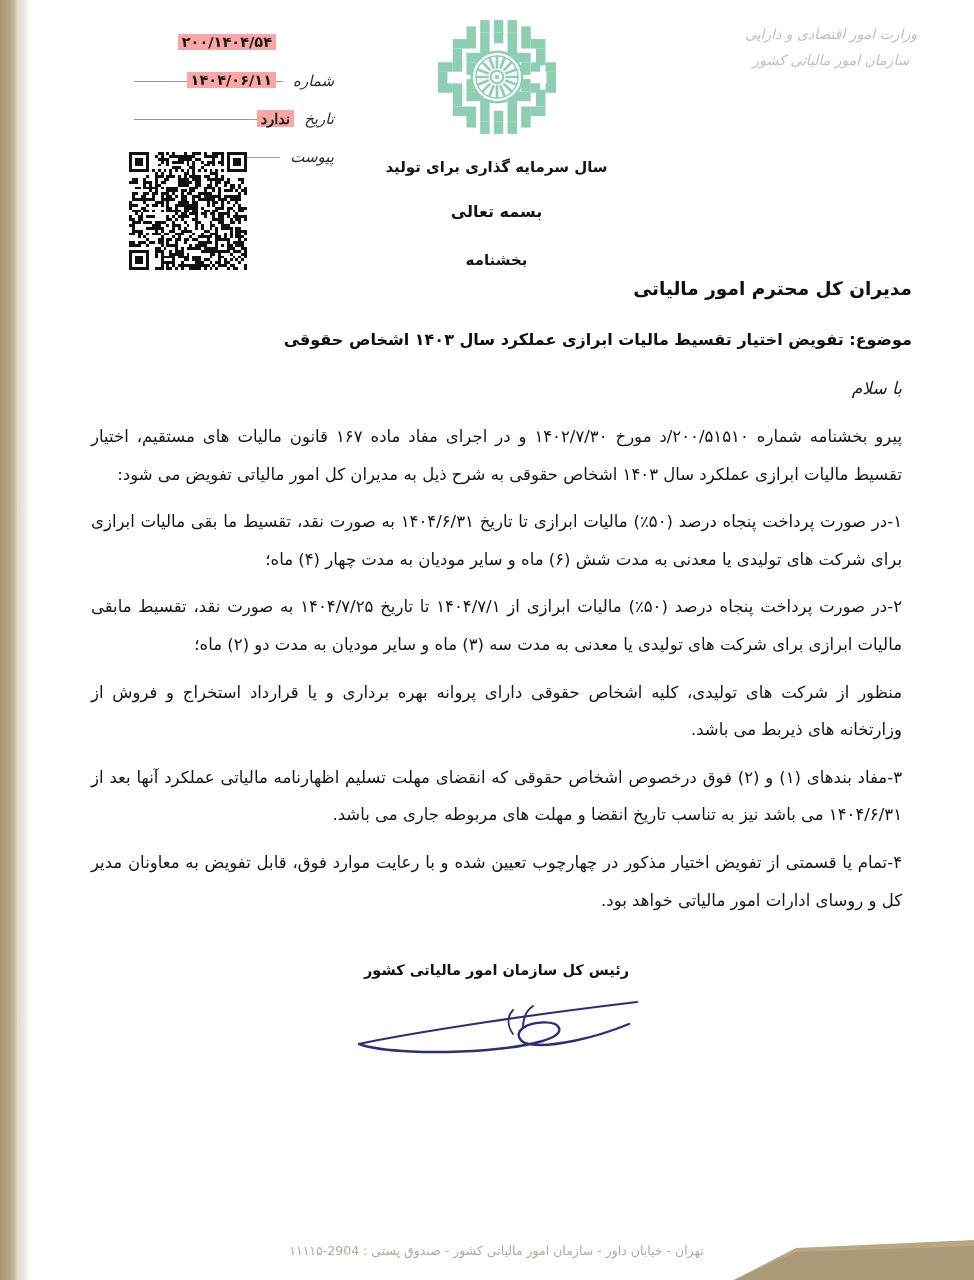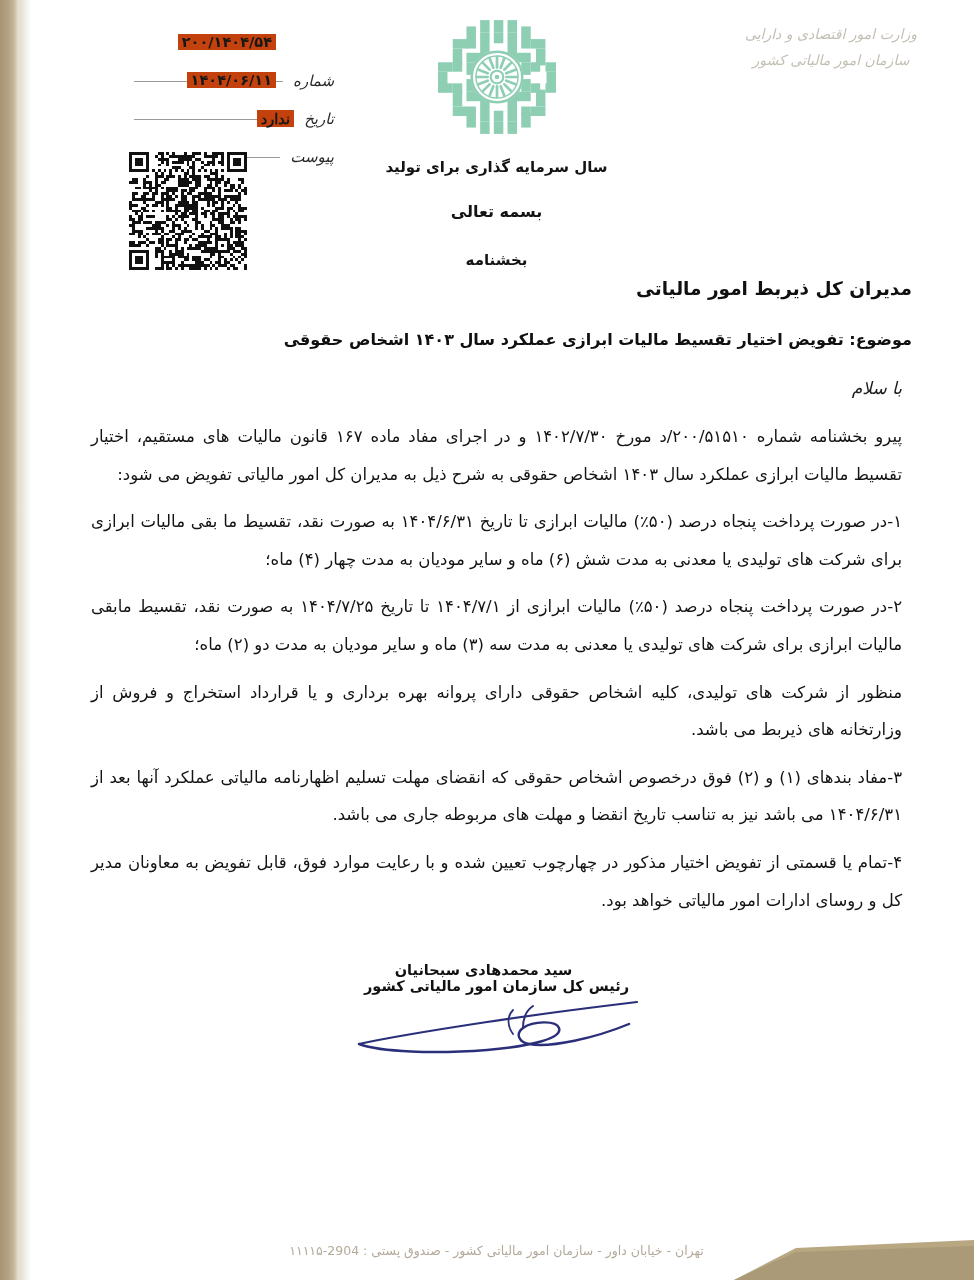--- a/index.html
+++ b/index.html
@@ -80,21 +80,21 @@
     top: -4px;
   }
   .field-value {
     position: absolute;
     font-family: "DejaVu Sans", sans-serif;
     font-size: 14.5px;
     font-weight: 700;
     color: #171717;
     letter-spacing: .4px;
     white-space: nowrap;
-    background: #c2410c;
+    background: #fca5a5;
     padding: 0 4px;
   }
 
   .letterhead {
     position: absolute;
     right: 18px;
     top: 22px;
     width: 250px;
     text-align: center;
     color: #b9b3a6;
@@ -363,35 +363,34 @@
           </g>
       </svg>
     </div>
 
     <div class="title-block">
       <div class="t-slogan">سال سرمایه گذاری برای تولید</div>
       <div class="t-besmeh">بسمه تعالی</div>
       <div class="t-kind">بخشنامه</div>
     </div>
 
-    <div class="addressee">مدیران کل ذیربط امور مالیاتی</div>
+    <div class="addressee">مدیران کل محترم امور مالیاتی</div>
     <div class="subject">موضوع: تفویض اختیار تقسیط مالیات ابرازی عملکرد سال ۱۴۰۳ اشخاص حقوقی</div>
     <div class="greeting">با سلام</div>
 
     <div class="body-text">
       <p>پیرو بخشنامه شماره ۲۰۰/۵۱۵۱۰/د مورخ ۱۴۰۲/۷/۳۰ و در اجرای مفاد ماده ۱۶۷ قانون مالیات های مستقیم، اختیار تقسیط مالیات ابرازی عملکرد سال ۱۴۰۳ اشخاص حقوقی به شرح ذیل به مدیران کل امور مالیاتی تفویض می شود:</p>
       <p>۱-در صورت پرداخت پنجاه درصد (۵۰٪) مالیات ابرازی تا تاریخ ۱۴۰۴/۶/۳۱ به صورت نقد، تقسیط ما بقی مالیات ابرازی برای شرکت های تولیدی یا معدنی به مدت شش (۶) ماه و سایر مودیان به مدت چهار (۴) ماه؛</p>
       <p>۲-در صورت پرداخت پنجاه درصد (۵۰٪) مالیات ابرازی از ۱۴۰۴/۷/۱ تا تاریخ ۱۴۰۴/۷/۲۵ به صورت نقد، تقسیط مابقی مالیات ابرازی برای شرکت های تولیدی یا معدنی به مدت سه (۳) ماه و سایر مودیان به مدت دو (۲) ماه؛</p>
       <p>منظور از شرکت های تولیدی، کلیه اشخاص حقوقی دارای پروانه بهره برداری و یا قرارداد استخراج و فروش از وزارتخانه های ذیربط می باشد.</p>
       <p>۳-مفاد بندهای (۱) و (۲) فوق درخصوص اشخاص حقوقی که انقضای مهلت تسلیم اظهارنامه مالیاتی عملکرد آنها بعد از ۱۴۰۴/۶/۳۱ می باشد نیز به تناسب تاریخ انقضا و مهلت های مربوطه جاری می باشد.</p>
       <p>۴-تمام یا قسمتی از تفویض اختیار مذکور در چهارچوب تعیین شده و با رعایت موارد فوق، قابل تفویض به معاونان مدیر کل و روسای ادارات امور مالیاتی خواهد بود.</p>
     </div>
 
     <div class="sign-block">
-      <div class="sign-name">سید محمدهادی سبحانیان</div>
       <div class="sign-title">رئیس کل سازمان امور مالیاتی کشور</div>
       <svg class="sign-mark" viewBox="0 0 320 78" aria-hidden="true">
         <g fill="none" stroke="#2b2f7a" stroke-linecap="round" stroke-linejoin="round">
           <path d="M300 18 C250 24 196 31 150 38 C104 45 58 52 22 60" stroke-width="2.2"></path>
           <path d="M22 60 C44 68 96 70 150 66 C196 62 226 54 222 44
                    C219 36 196 37 186 44 C178 50 182 58 192 60
                    C214 64 258 54 292 40" stroke-width="2.4"></path>
           <path d="M186 44 C186 34 190 26 196 22" stroke-width="2"></path>
           <path d="M176 50 C170 42 170 32 176 26" stroke-width="1.8"></path>
         </g>

